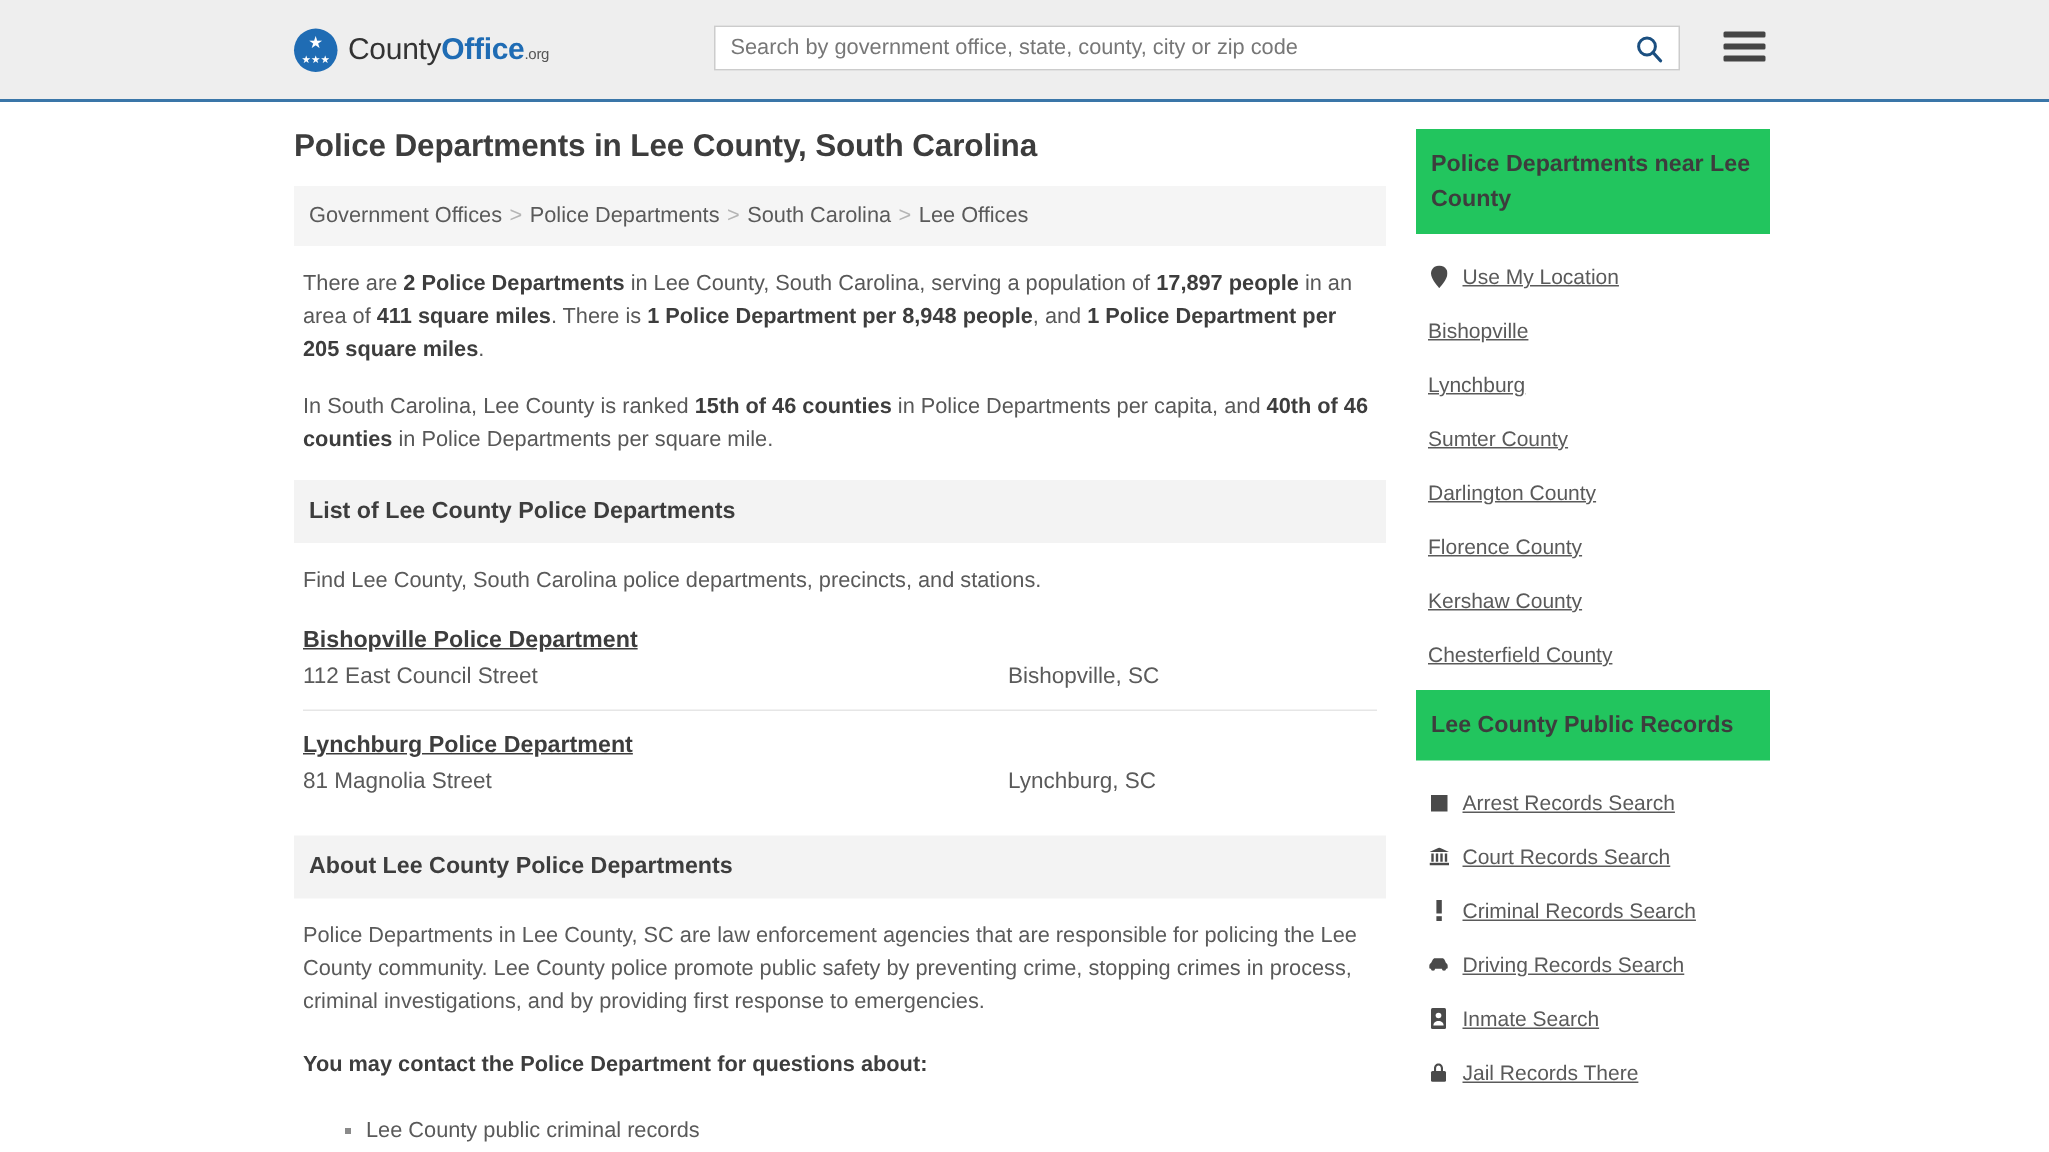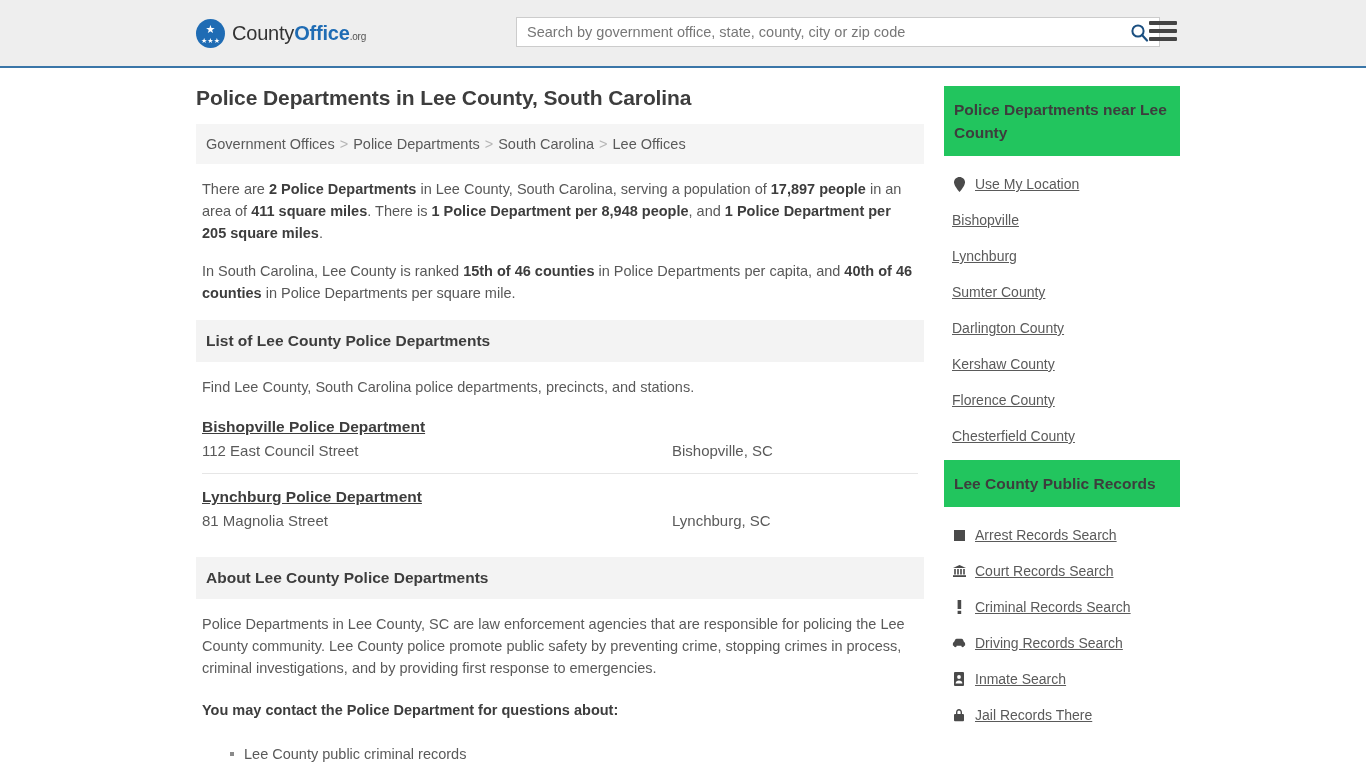--- a/index.html
+++ b/index.html
@@ -58,21 +58,21 @@
     font-size: 20px;
     letter-spacing: -0.2px;
     white-space: nowrap;
   }
   .brand-text .t1 { color: #333333; }
   .brand-text .t2 { color: #1f6cb4; font-weight: bold; }
   .brand-text .t3 { color: #555555; font-size: 10px; }
 
   .search-wrap {
     position: absolute;
-    left: 516px;
+    left: 476px;
     top: 17px;
     width: 644px;
     height: 30px;
     background: #ffffff;
     border: 1px solid #cccccc;
     display: flex;
     align-items: center;
   }
   .search-input {
     flex: 1;
@@ -358,24 +358,24 @@
       <div class="side-item">
         <a href="#">Lynchburg</a>
       </div>
       <div class="side-item">
         <a href="#">Sumter County</a>
       </div>
       <div class="side-item">
         <a href="#">Darlington County</a>
       </div>
       <div class="side-item">
+        <a href="#">Florence County</a>
+      </div>
+      <div class="side-item">
         <a href="#">Kershaw County</a>
-      </div>
-      <div class="side-item">
-        <a href="#">Florence County</a>
       </div>
       <div class="side-item">
         <a href="#">Chesterfield County</a>
       </div>
     </div>
 
     <div class="side-head">Lee County Public Records</div>
     <div class="side-list">
 
       <div class="side-item">

